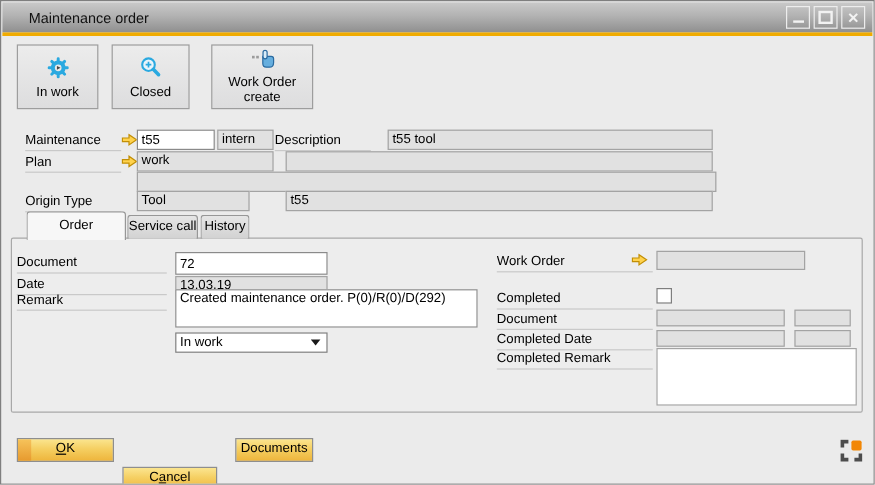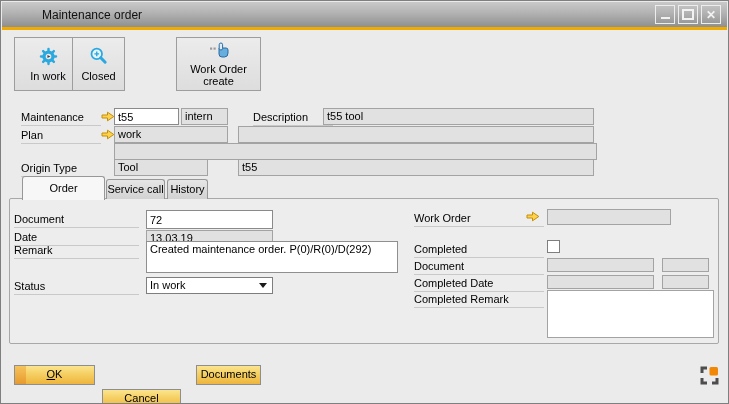--- a/index.html
+++ b/index.html
@@ -4,21 +4,21 @@
 <style>
   html,body{margin:0;padding:0;background:#ffffff;}
   .window{
     position:relative;width:729px;height:404px;box-sizing:border-box;
     font-family:"Liberation Sans",sans-serif;font-size:11px;color:#000;
     background:#ebebeb;border:1px solid #7f7f7f;overflow:hidden;
   }
   .titlebar{
     position:absolute;left:1px;top:1px;width:725px;height:25px;
     background:linear-gradient(to bottom,#c9c9c9 0%,#b2b2b2 45%,#8f8f8f 100%);
-    display:flex;align-items:center;padding-left:40px;box-sizing:border-box;
+    display:flex;align-items:center;padding-left:22px;box-sizing:border-box;
     font-size:12px;color:#111;
   }
   .winctl{position:absolute;top:4px;right:7px;display:flex;gap:3px;}
   .winbtn{
     width:20px;height:19px;border:1px solid #ededed;background:transparent;
     display:flex;align-items:center;justify-content:center;color:#f2f2f2;
     box-sizing:border-box;cursor:default;
   }
   .glyph-min{width:9px;height:2px;background:#f2f2f2;margin-top:7px;}
   .glyph-max{width:8px;height:7px;border:2px solid #f2f2f2;}
@@ -113,21 +113,21 @@
           <rect x="10.6" y="2" width="2.8" height="20" rx="1.3" transform="rotate(135 12 12)"></rect>
           <circle cx="12" cy="12" r="7"></circle>
         </g>
         <circle cx="12" cy="12" r="3.2" fill="#e9e9e9"></circle>
         <path d="M10.8 10.2 L14.2 12 L10.8 13.8 Z" fill="#444"></path>
       </svg>
     </span>
     <span>In work</span>
   </div>
 
-  <div class="tbtn" style="left:71px;width:53px;">
+  <div class="tbtn" style="left:92px;width:65px;">
     <span>
       <svg width="21" height="21" viewBox="0 0 24 24">
         <circle cx="10" cy="9" r="6" fill="#e8f4fb" stroke="#2aa9e0" stroke-width="2"></circle>
         <path d="M7.3 9 h5.4 M10 6.3 v5.4" stroke="#2aa9e0" stroke-width="1.6"></path>
         <path d="M14.6 13.4 l5 5.2" stroke="#2aa9e0" stroke-width="3.4" stroke-linecap="round"></path>
       </svg>
     </span>
     <span>Closed</span>
   </div>
 
@@ -144,21 +144,21 @@
   </div>
 
   <div class="lbl" style="left:20px;top:110px;width:80px;">Maintenance</div>
   <span class="arrow" style="left:100px;top:110px;">
     <svg width="14" height="11" viewBox="0 0 14 11">
         <path d="M1 4 H6.5 V1.2 L12.8 5.5 L6.5 9.8 V7 H1 Z" fill="#ffd24d" stroke="#c28f06" stroke-width="1"></path>
       </svg>
   </span>
   <input class="fld white" style="left: 113px; top: 107px; width: 65px;" value="t55">
   <div class="fld" style="left:180px;top:107px;width:47px;">intern</div>
-  <div class="lbl" style="left:252px;top:110px;width:80px;">Description</div>
+  <div class="lbl" style="left:228px;top:110px;width:80px;">Description</div>
   <div class="fld" style="left:322px;top:107px;width:271px;">t55 tool</div>
 
   <div class="lbl" style="left:20px;top:128px;width:80px;">Plan</div>
   <span class="arrow" style="left:100px;top:128px;">
     <svg width="14" height="11" viewBox="0 0 14 11">
         <path d="M1 4 H6.5 V1.2 L12.8 5.5 L6.5 9.8 V7 H1 Z" fill="#ffd24d" stroke="#c28f06" stroke-width="1"></path>
       </svg>
   </span>
   <div class="fld" style="left:113px;top:125px;width:114px;">work</div>
   <div class="fld" style="left:237px;top:125px;width:356px;"></div>
@@ -174,21 +174,20 @@
   <div class="tab" style="left:166px;top:178px;width:41px;height:20px;line-height:19px;">History</div>
 
   <div class="groupbox"></div>
 
   <div class="lbl" style="left:13px;top:212px;width:125px;">Document</div>
   <input class="fld white" style="left: 145px; top: 209px; width: 127px; height: 19px;" value="72">
   <div class="lbl" style="left:13px;top:230px;width:125px;">Date</div>
   <div class="fld" style="left:145px;top:229px;width:127px;">13.03.19</div>
   <div class="lbl" style="left:13px;top:243px;width:125px;">Remark</div>
   <textarea class="box" style="left: 145px; top: 240px; width: 252px; height: 32px;">Created maintenance order. P(0)/R(0)/D(292)</textarea>
-  <div class="lbl" style="left:13px;top:279px;width:125px;">Status</div>
   <div class="combo" style="left:145px;top:276px;width:127px;height:17px;">
     <span>In work</span>
     <span class="tri"></span>
   </div>
 
   <div class="lbl" style="left:413px;top:211px;width:130px;">Work Order</div>
   <span class="arrow" style="left:525px;top:210px;">
     <svg width="14" height="11" viewBox="0 0 14 11">
         <path d="M1 4 H6.5 V1.2 L12.8 5.5 L6.5 9.8 V7 H1 Z" fill="#ffd24d" stroke="#c28f06" stroke-width="1"></path>
       </svg>

